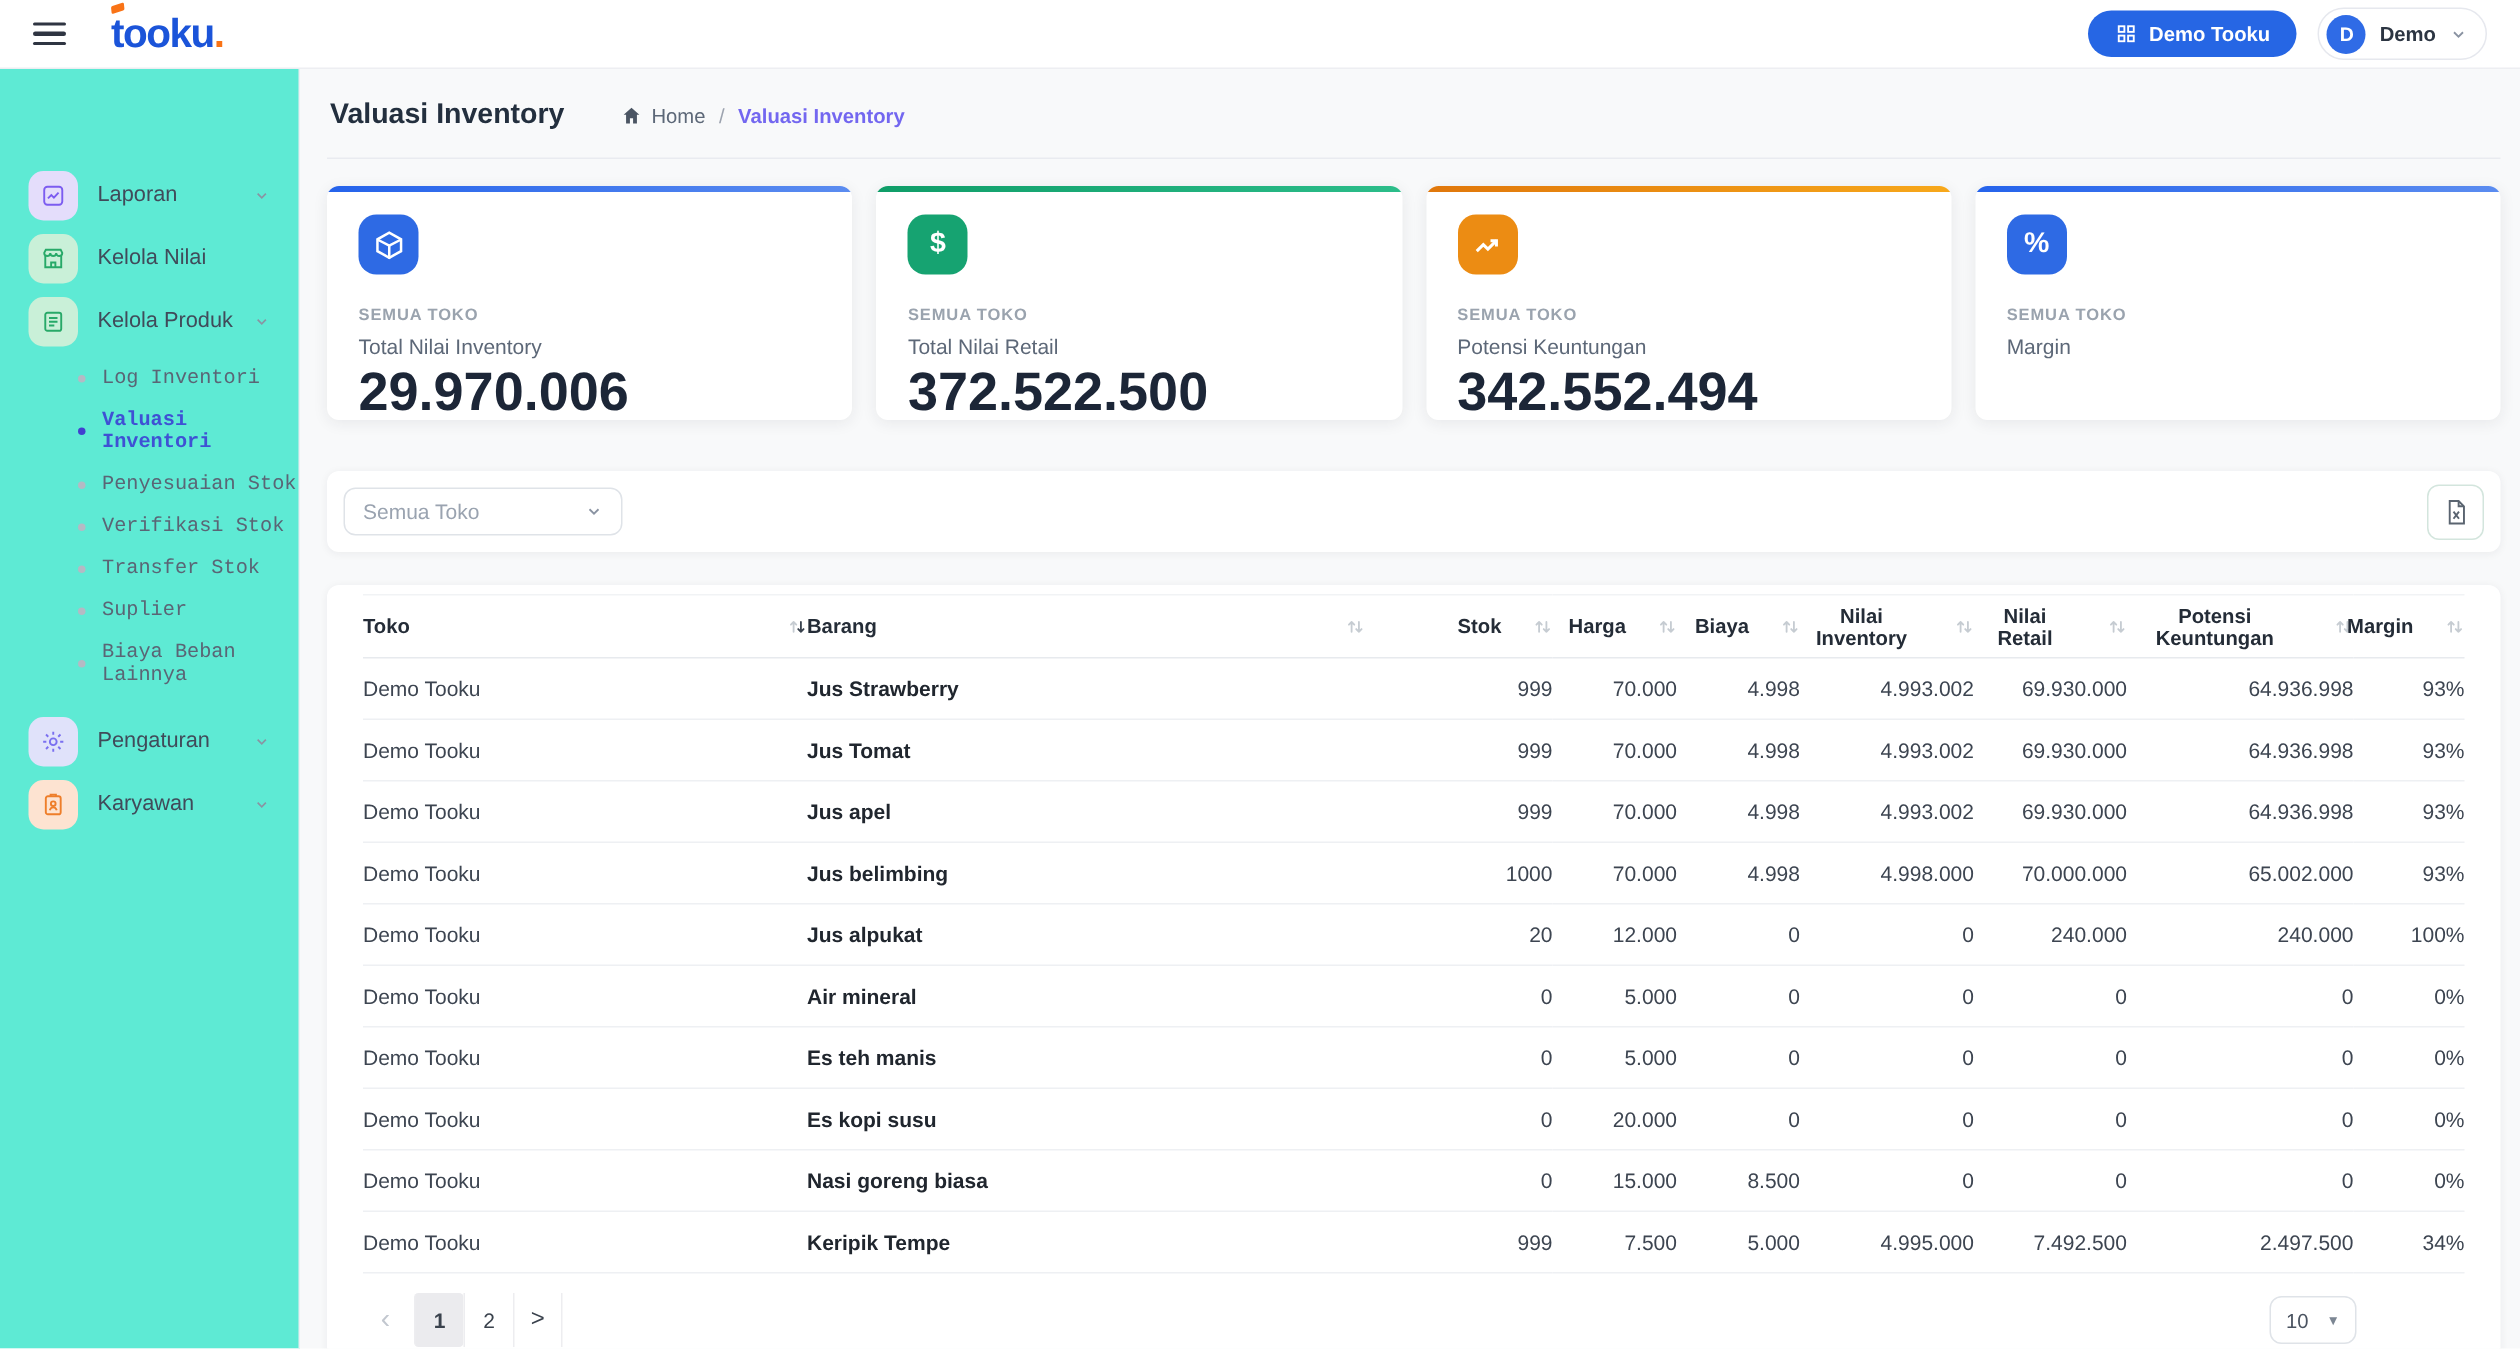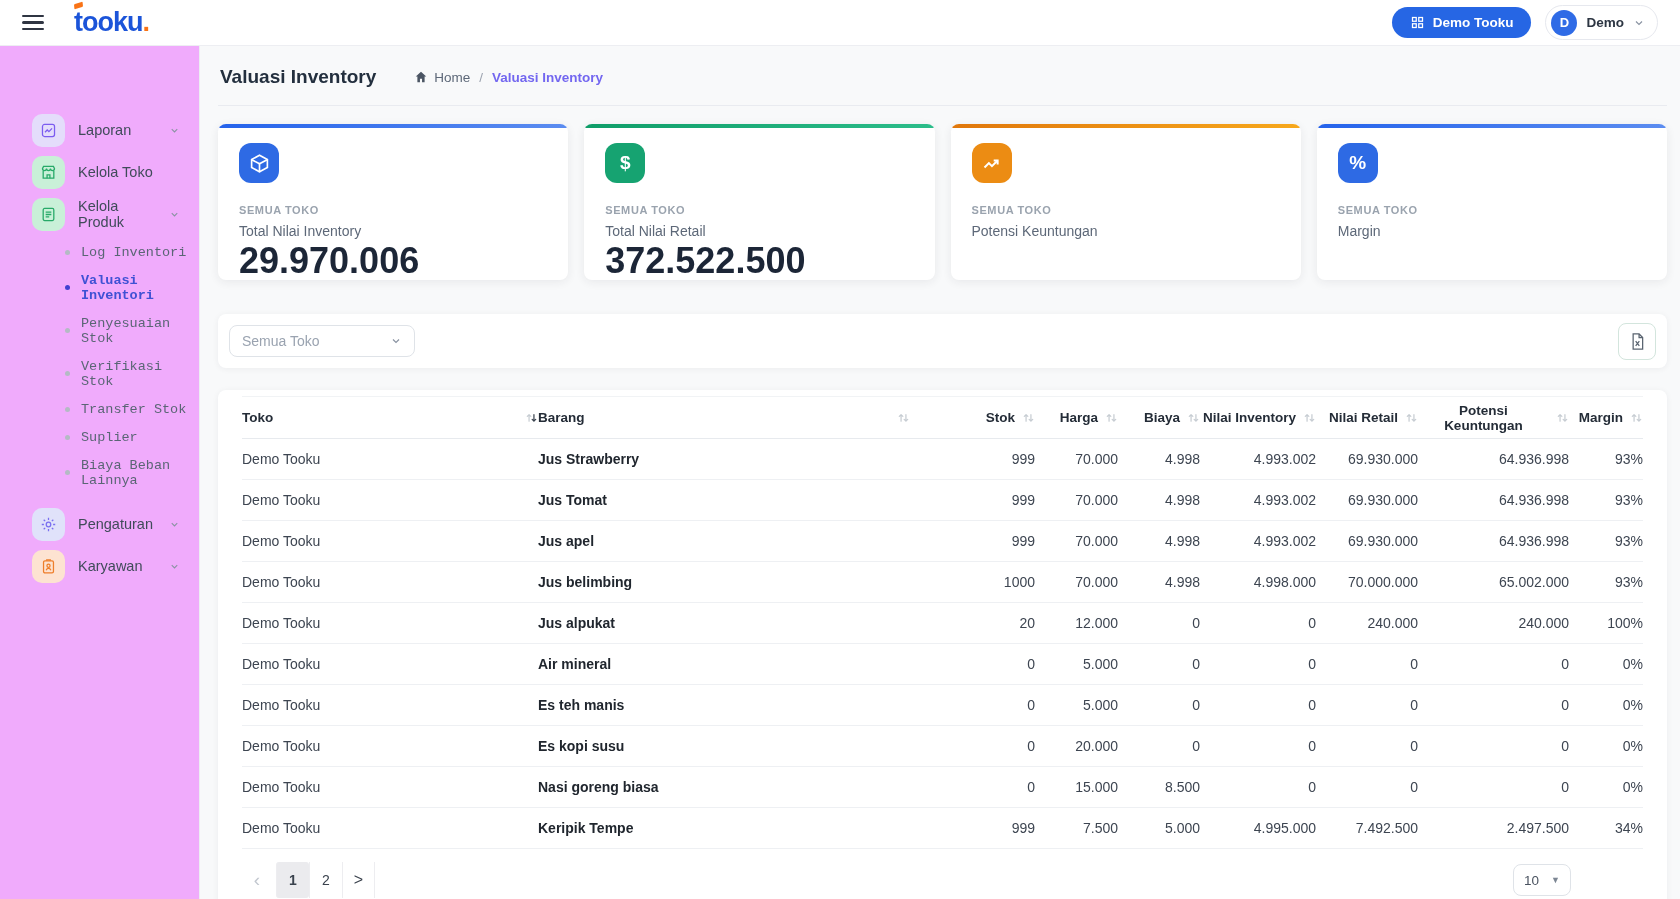--- a/index.html
+++ b/index.html
@@ -24,21 +24,21 @@
   .ws-btn svg { width:15px; height:15px; stroke:#fff; fill:none; stroke-width:2; }
   .user-pill { display:flex; align-items:center; gap:9px; background:#fff; border:1px solid #e6e8ee;
     border-radius:999px; height:35px; padding:4px 12px 4px 5px; cursor:pointer; }
   .avatar { width:26px; height:26px; border-radius:50%; background:#2f6be6; color:#fff; font-size:13px;
     font-weight:700; display:flex; align-items:center; justify-content:center; }
   .user-name { font-size:13.5px; font-weight:700; color:#2c3542; }
   .chev { width:12px; height:12px; stroke:#8a93a2; fill:none; stroke-width:2.4; }
 
   
   .shell { display:flex; height:853px; }
-  .sidebar { width:200px; background:#f0abfc; border-right:1px solid #eceef2; padding-top:64px; flex:none;padding-left:13px; }
+  .sidebar { width:200px; background:#5eead4; border-right:1px solid #eceef2; padding-top:64px; flex:none; }
   .side-item { height:40px; margin:0 10px 2px; padding:0 9px; border-radius:10px; display:flex;
     align-items:center; gap:13px; cursor:pointer; }
   .side-item .iconbox { width:33px; height:33px; border-radius:10px; display:flex; align-items:center;
     justify-content:center; flex:none; }
   .side-item .iconbox svg { width:17px; height:17px; fill:none; stroke-width:1.8; }
   .side-item .lbl { font-size:14.5px; font-weight:500; color:#404b5a; }
   .side-item .chevwrap { margin-left:auto; display:flex; }
   .side-item.active { background:#edeafc; }
   .side-item.active .lbl { color:#4a43d4; font-weight:700; }
   .sub-list { margin:4px 0 10px;font-family:Liberation Mono, monospace; }
@@ -80,21 +80,21 @@
   .export-btn { margin-left:auto; width:38px; height:37px; background:#fff; border:1px solid #d3e5dd;
     border-radius:8px; display:flex; align-items:center; justify-content:center; cursor:pointer; }
   .export-btn svg { width:19px; height:19px; stroke:#5a6470; fill:none; stroke-width:1.6; }
 
   
   .table-card { margin-top:22px; background:#fff; border-radius:8px 8px 0 0;
     box-shadow:0 1px 6px rgba(34,41,47,.06); padding:6px 24px 0; min-height:520px; }
   table { width:100%; border-collapse:collapse; table-layout:fixed; }
   thead th { height:42px; border-bottom:1px solid #e7eaee; border-top:1px solid #f1f3f5;
     font-size:13.5px; font-weight:700; color:#242c37; cursor:pointer; }
-  .th-inner { display:flex; align-items:center; gap:7px; }
+  .th-inner { display:flex; align-items:center; gap:21px; }
   .th-inner.right { justify-content:flex-end; }
   .th-inner.spread { justify-content:space-between; }
   .sort-ic { width:13px; height:13px; flex:none; }
   .sort-ic path { fill:none; stroke:#c6ccd2; stroke-width:1.5; stroke-linecap:round; stroke-linejoin:round; }
   .sort-ic path.dark { stroke:#39424e; }
   tbody td { height:41px; border-bottom:1px solid #eef0f3; font-size:14px; color:#3d4551; }
   tbody td.right { text-align:right; }
   tbody td.item { font-weight:700; color:#20262e; }
 
   
@@ -162,21 +162,21 @@
           </span>
         </div>
         <div class="side-item">
           <span class="iconbox" style="background:#c9f0d8;color:#27a968;stroke:#27a968">
             <svg stroke="#27a968" viewBox="0 0 24 24">
               <path d="M4.5 9.5V20h15V9.5"></path>
               <path d="M3.5 6.5L5 3.5h14l1.5 3c0 1.6-1 2.9-2.9 2.9-1.7 0-2.8-1.3-2.8-2.9 0 1.6-1.1 2.9-2.8 2.9S9.2 8.1 9.2 6.5c0 1.6-1.1 2.9-2.8 2.9S3.5 8.1 3.5 6.5z"></path>
               <path d="M10 20v-4.5h4V20"></path>
             </svg>
           </span>
-          <span class="lbl">Kelola Toko</span>
+          <span class="lbl">Kelola Nilai</span>
         </div>
         <div class="side-item">
           <span class="iconbox" style="background:#c9f0d8;color:#27a968;stroke:#27a968">
             <svg stroke="#27a968" viewBox="0 0 24 24">
               <rect x="4.5" y="3.5" width="15" height="17" rx="2"></rect>
               <path d="M8 8.5h8M8 12h8M8 15.5h5"></path>
             </svg>
           </span>
           <span class="lbl">Kelola Produk</span>
           <span class="chevwrap">
@@ -292,20 +292,21 @@
           <div class="stat-accent" style="background:linear-gradient(90deg,#e0770b,#f7a81b)"></div>
           <div class="stat-body">
             <div class="stat-icon" style="background:#ec8c13">
               <svg viewBox="0 0 24 24" style="stroke-width:2.3">
                 <path d="M4 16.5l5-5 3.5 3.5L19 8.5"></path>
                 <path d="M14.5 8.5H19V13"></path>
               </svg>
             </div>
             <div class="stat-scope">SEMUA TOKO</div>
             <div class="stat-label">Potensi Keuntungan</div>
+            <div class="stat-value">342.552.494</div>
           </div>
         </div>
         <div class="stat-card">
           <div class="stat-accent" style="background:linear-gradient(90deg,#2563eb,#5b8cf0)"></div>
           <div class="stat-body">
             <div class="stat-icon" style="background:#2e6ae4">%</div>
             <div class="stat-scope">SEMUA TOKO</div>
             <div class="stat-label">Margin</div>
           </div>
         </div>

